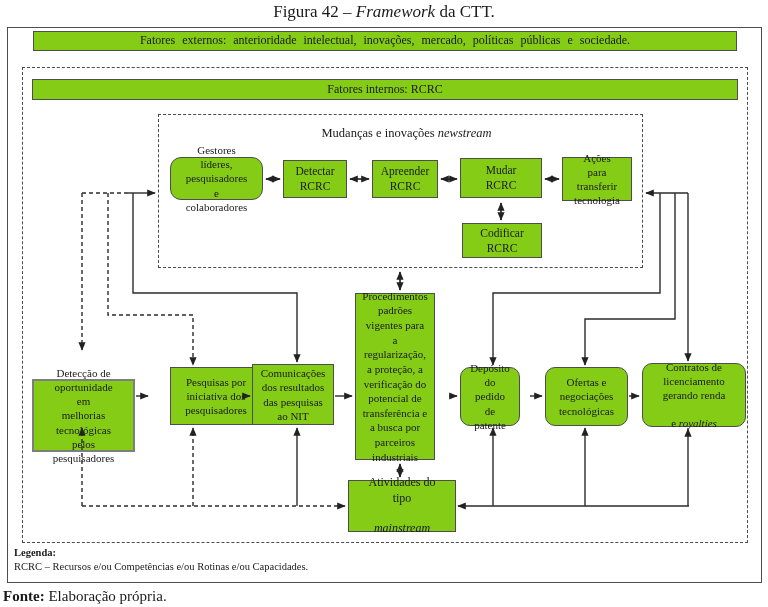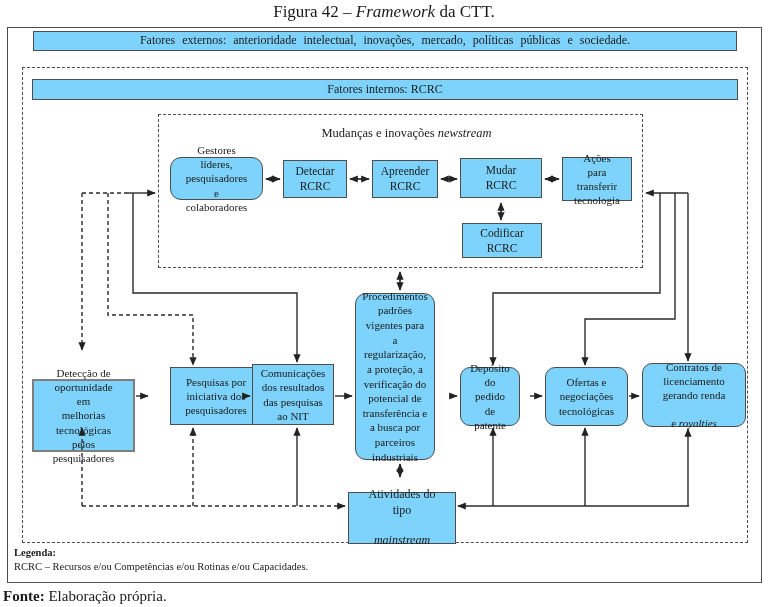--- a/index.html
+++ b/index.html
@@ -1,20 +1,20 @@
 <!DOCTYPE html>
 <html><head>
 <meta charset="utf-8">
 <style>
   html,body{margin:0;padding:0;background:#ffffff;}
   #stage{position:relative;width:768px;height:607px;background:#ffffff;overflow:hidden;
          font-family:"Liberation Serif",serif;color:#1a1a1a;}
   .abs{position:absolute;box-sizing:border-box;}
   .figtitle{left:0;top:2px;width:768px;text-align:center;font-size:17px;}
-  .box{position:absolute;box-sizing:border-box;border:1px solid #4d4d4d;background:#7dd3fc;
+  .box{position:absolute;box-sizing:border-box;border:1px solid #4d4d4d;background:#84cc16;
        display:flex;align-items:center;justify-content:center;text-align:center;
        font-size:11.5px;line-height:1.28;white-space:pre-line;padding:1px 14px;}
   .rounded{border-radius:10px;}
   .thick{border-width:2px;border-color:#7e7e7e;margin-top:27px;}
   .dashedbox{position:absolute;box-sizing:border-box;border:1px dashed #4b4b4b;background:transparent;}
   .solidbox{position:absolute;box-sizing:border-box;border:1px solid #4d4d4d;background:transparent;}
   .bannertext{font-size:12px;word-spacing:4px;white-space:normal;}
   .regionlabel{position:absolute;text-align:center;font-size:12.5px;}
   .small{font-size:11px;}
   .legend{position:absolute;left:14px;top:546px;font-size:10.5px;line-height:1.3;}
@@ -63,21 +63,21 @@
 melhorias
 tecnológicas pelos
 pesquisadores</span></div>
   <div class="box small" style="left:150px;top:367px;width:92px;height:58px;margin-left:20px;"><span>Pesquisas por
 iniciativa dos
 pesquisadores</span></div>
   <div class="box small" style="left:252px;top:364px;width:82px;height:61px;"><span>Comunicações
 dos resultados
 das pesquisas
 ao NIT</span></div>
-  <div class="box small" style="left:355px;top:293px;width:80px;height:167px;line-height:1.33;border-radius:11px;"><span>Procedimentos
+  <div class="box small" style="left:355px;top:293px;width:80px;height:167px;line-height:1.33;"><span>Procedimentos
 padrões
 vigentes para a
 regularização,
 a proteção, a
 verificação do
 potencial de
 transferência e
 a busca por
 parceiros
 industriais</span></div>
@@ -89,21 +89,21 @@
 tecnológicas</span></div>
   <div class="box small rounded" style="left:642px;top:363px;width:104px;height:64px;">
     <div>
       <div>Contratos de
 licenciamento
 gerando renda</div>
       <div><span>e </span><i>royalties</i></div>
     </div>
   </div>
 
-  <div class="box" style="left:348px;top:492px;width:108px;height:52px;font-size:12px;">
+  <div class="box" style="left:348px;top:480px;width:108px;height:52px;font-size:12px;">
     <div>
       <div>Atividades do tipo</div>
       <i style="display:block;">mainstream</i>
     </div>
   </div>
 
   <div class="legend">
     <b>Legenda:</b>
     <span>RCRC  – Recursos e/ou Competências e/ou Rotinas e/ou Capacidades.</span>
   </div>

